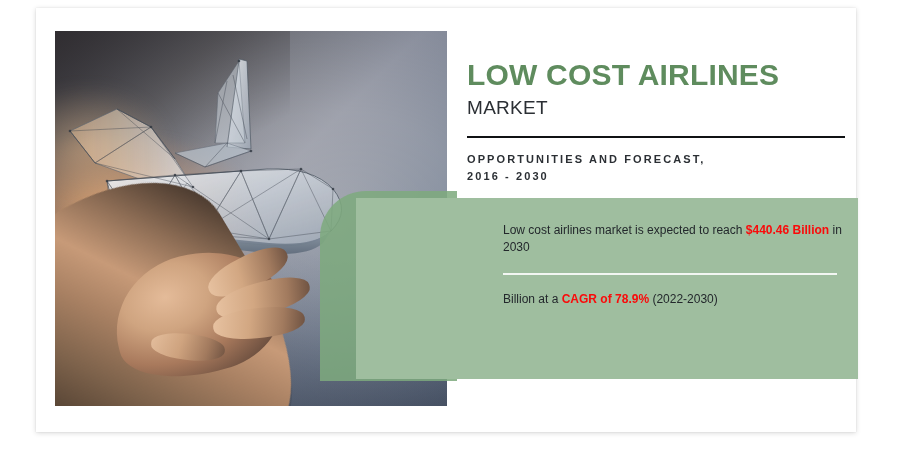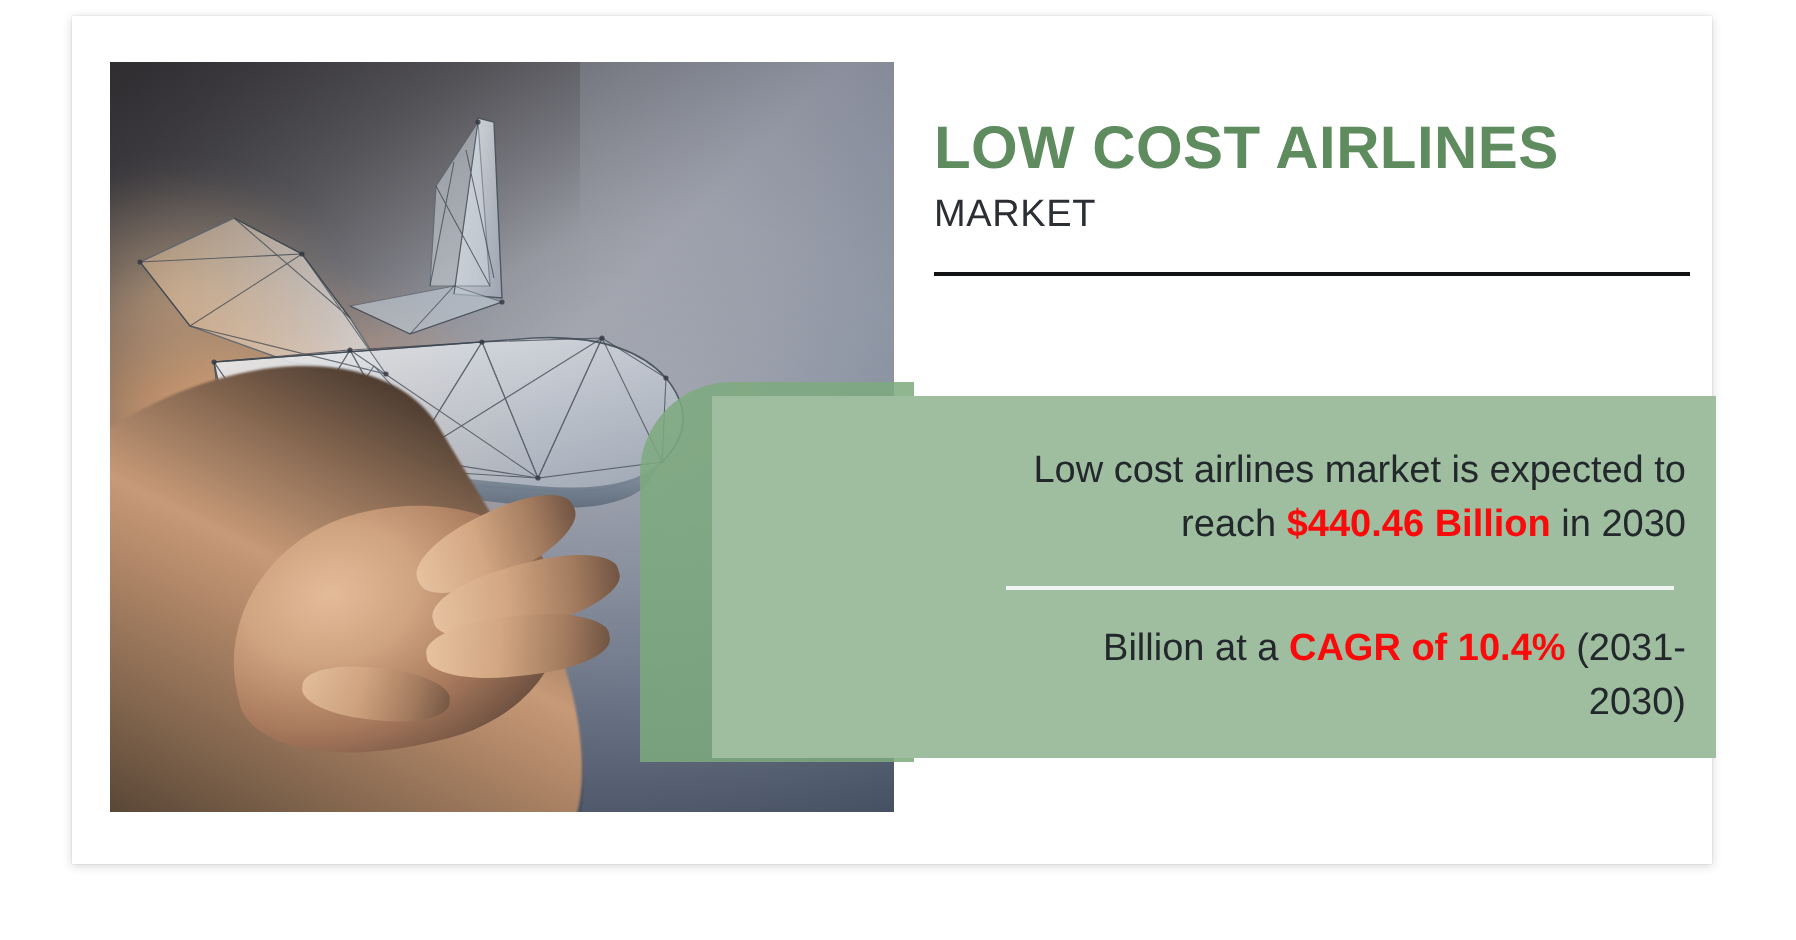--- a/index.html
+++ b/index.html
@@ -143,21 +143,21 @@
 
   
   #stats {
     position: absolute;
     left: 320px; top: 190px;
     width: 502px; height: 181px;
     background: #9fbe9f;
   }
   #stats-inner { position: absolute; left: 147px; top: 24px; width: 340px; }
   .stat-line {
-    font-size: 19px; color: #23282c; line-height: 1.44; text-align: right;
+    font-size: 12px; color: #23282c; line-height: 1.44;
   }
   .hl { color: #fa0a0a; font-weight: bold; }
   #rule-white {
     height: 2px; background: #f2f6f2;
     margin: 16px 0 16px 0; width: 334px;
   }
 </style>
 </head>
 <body>
 
@@ -264,27 +264,31 @@
       <text x="33" y="27" font-family="'Liberation Sans',sans-serif" font-size="24" font-weight="bold">Allied</text>
       <text x="51" y="46" font-family="'Liberation Sans',sans-serif" font-size="24" font-weight="bold">Market</text>
       <text x="69" y="65" font-family="'Liberation Sans',sans-serif" font-size="24" font-weight="bold">Research</text>
     </g>
   </svg>
 
   <div id="right">
     <div id="title">LOW COST AIRLINES</div>
     <div id="subtitle">MARKET</div>
     <div id="rule-dark"></div>
+    <div id="forecast">
+      <div>OPPORTUNITIES AND FORECAST,</div>
+      <div>2016 - 2030</div>
+    </div>
   </div>
 
   <div id="stats">
     <div id="stats-inner">
       <div class="stat-line">
         <span>Low cost airlines market is expected to reach </span><span class="hl">$440.46 Billion</span><span> in 2030</span>
       </div>
       <div id="rule-white"></div>
       <div class="stat-line">
-        <span>Billion at a </span><span class="hl">CAGR of 10.4%</span><span> (2031-2030)</span>
+        <span>Billion at a </span><span class="hl">CAGR of 78.9%</span><span> (2022-2030)</span>
       </div>
     </div>
   </div>
 
 </div>
 
 </body></html>

